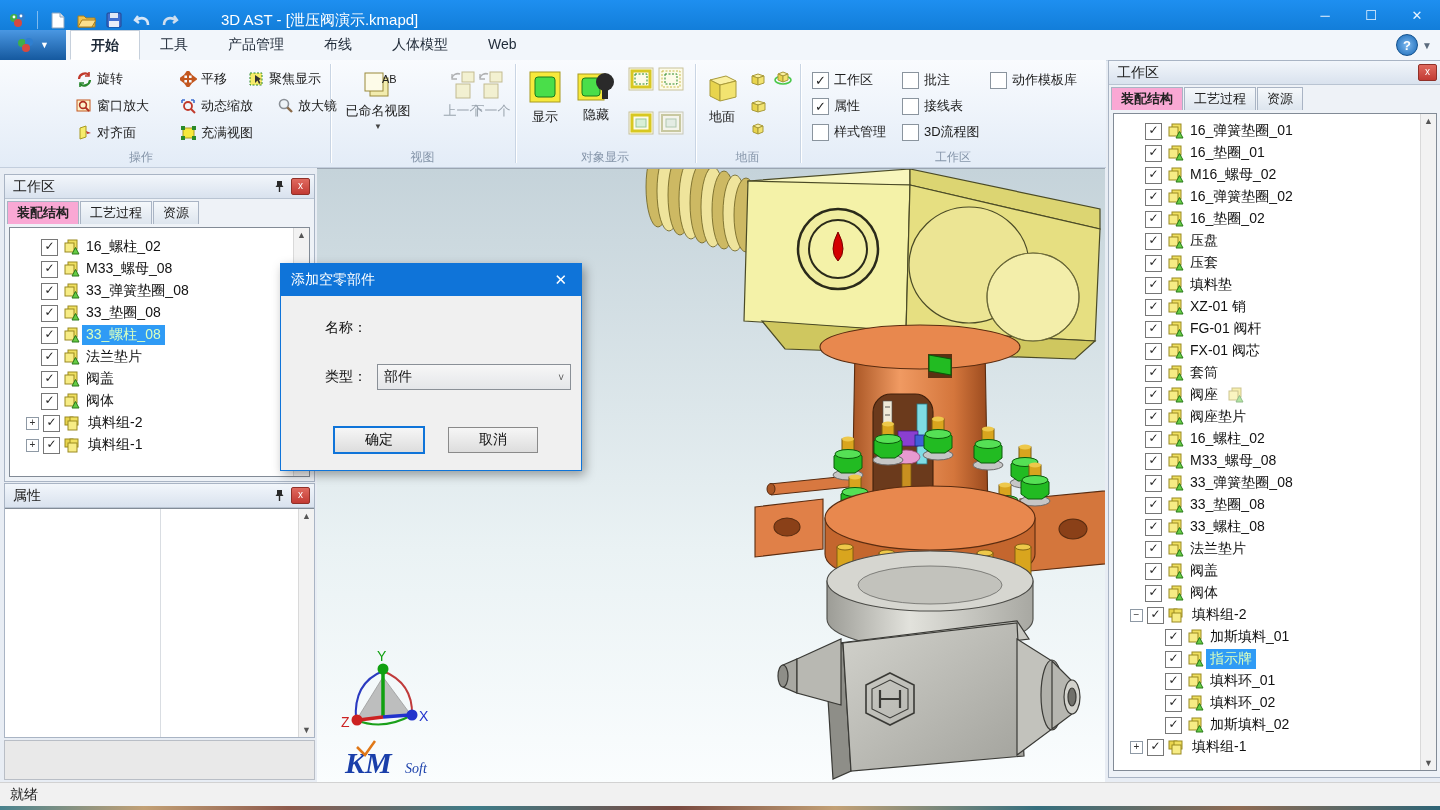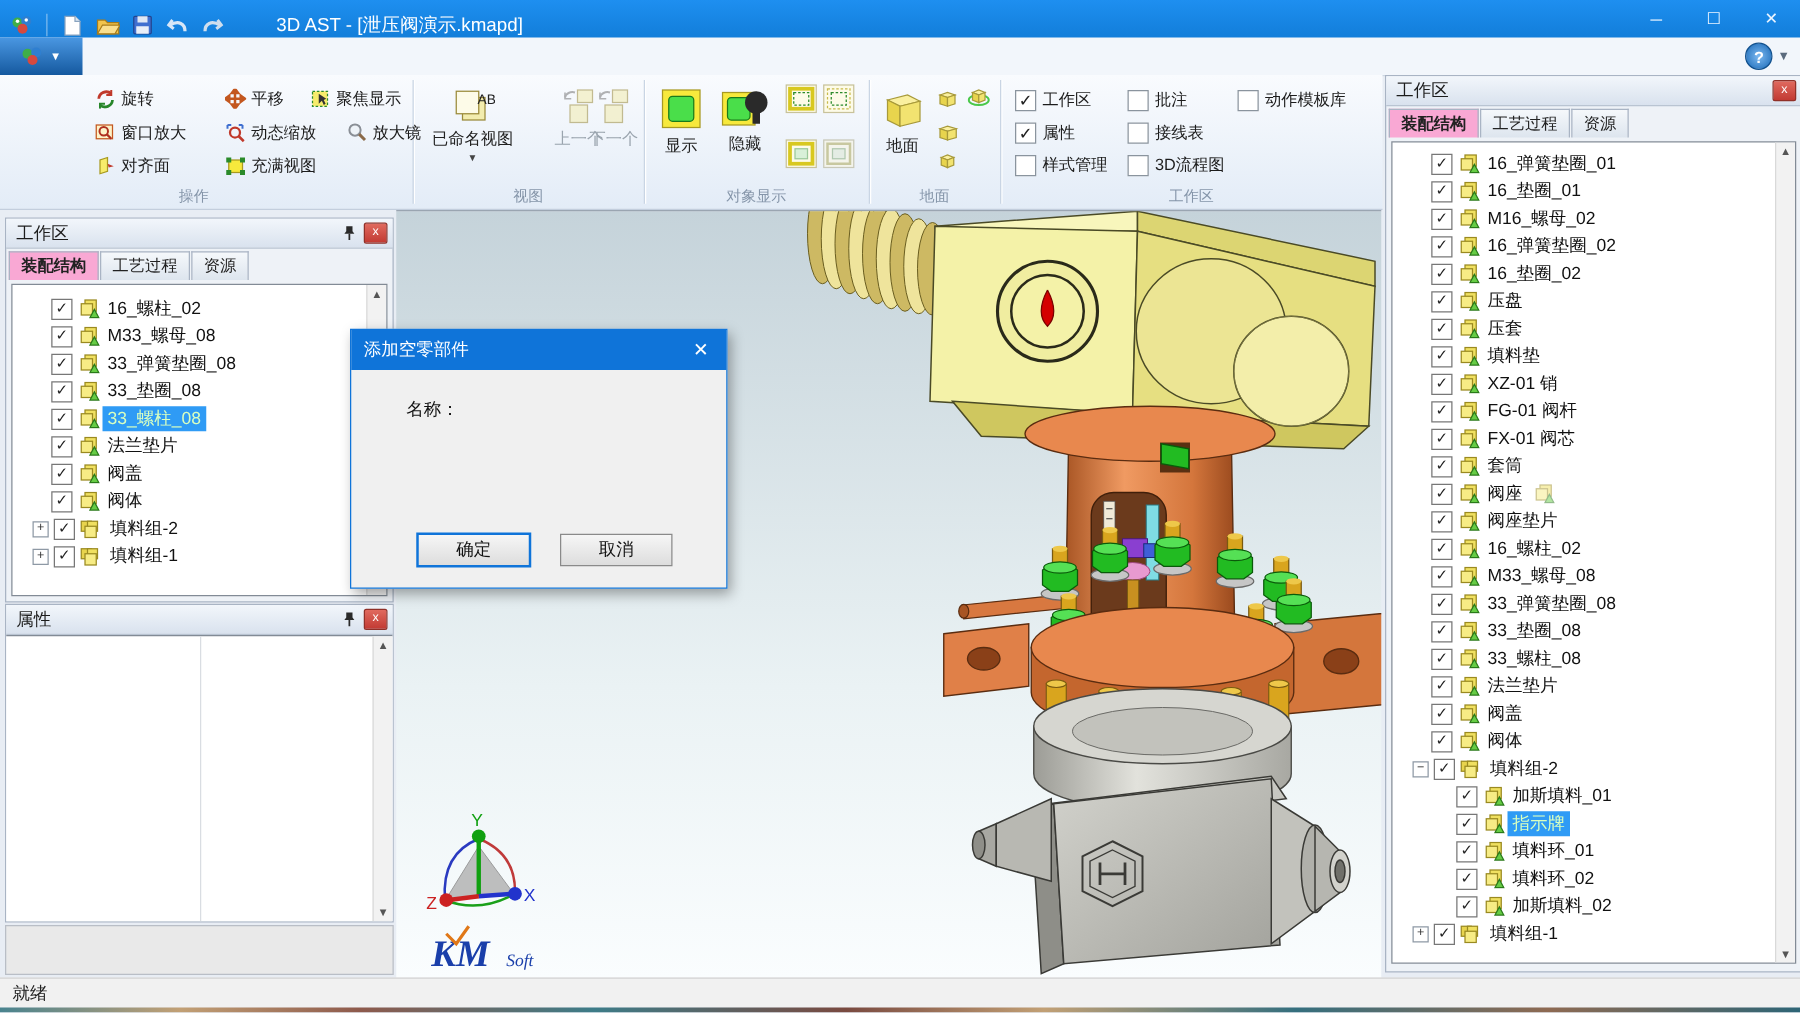--- a/index.html
+++ b/index.html
@@ -144,20 +144,28 @@
 
 <div class="tabrow">
   <div class="appbtn">
     <svg width="17" height="16">
         <circle cx="5" cy="6" r="4" fill="#3fae49"></circle>
         <circle cx="12" cy="5" r="4" fill="#2f7fd0"></circle>
         <circle cx="9" cy="11" r="4" fill="#d6493f"></circle>
       </svg>
     <span style="font-size:9px;">▼</span>
   </div>
+  <div class="rtabs" id="ribbonTabs">
+      <div class="rtab active">开始</div>
+      <div class="rtab">工具</div>
+      <div class="rtab">产品管理</div>
+      <div class="rtab">布线</div>
+      <div class="rtab">人体模型</div>
+      <div class="rtab">Web</div>
+    </div>
   <div class="helpbtn">
     <span class="helpcircle">?</span>
       <span>▼</span>
   </div>
 </div>
 
 <div class="ribbon">
 
   <div class="gsep" style="left:330px;"></div>
   <div class="gsep" style="left:515px;"></div>
@@ -229,21 +237,21 @@
         <rect x="3" y="3" width="11" height="10" fill="#f7e93c" stroke="#a89a20"></rect>
         <g fill="#2a8a2a">
           <rect x="1" y="1" width="4" height="4"></rect>
           <rect x="12" y="1" width="4" height="4"></rect>
           <rect x="1" y="11" width="4" height="4"></rect>
           <rect x="12" y="11" width="4" height="4"></rect>
         </g>
       </svg>
     <span>充满视图</span>
   </div>
-  <div class="glabel" style="left:18px;width:274px;">操作</div>
+  <div class="glabel" style="left:4px;width:274px;">操作</div>
 
   <div class="bigbtn" style="left:338px;top:4px;width:80px;height:88px;">
     <svg width="36" height="32">
         <rect x="10" y="8" width="18" height="18" fill="#f2ecae" stroke="#9a8a3a"></rect>
         <rect x="5" y="3" width="18" height="18" fill="#fdfbe8" stroke="#9a8a3a"></rect>
         <text x="22" y="13" font-size="11" fill="#222" font-family="Liberation Sans,sans-serif">AB</text>
       </svg>
     <span>已命名视图</span>
     <span style="font-size:8px;color:#444;margin-top:2px;">▼</span>
   </div>
@@ -1102,20 +1110,28 @@
 
 <div class="dialog">
   <div class="dtitle">
     <span>添加空零部件</span>
     <span class="sp"></span>
     <span class="dX">✕</span>
   </div>
   <div class="drow" style="top:55px;width:100%;">
     <span class="dlabel">名称：</span>
   </div>
+  <div class="drow" style="top:100px;width:100%;">
+    <span class="dlabel">类型：</span>
+    <span class="dselect">
+      <span>部件</span>
+      <span class="sp"></span>
+      <span style="color:#555;font-size:10px;">˅</span>
+    </span>
+  </div>
   <div class="dbtn primary" style="left:52px;top:162px;">确定</div>
   <div class="dbtn" style="left:167px;top:163px;">取消</div>
 </div>
 
 <div class="statusbar">
   <span>就绪</span>
 </div>
 <div class="deskstrip"></div>
 
 </body></html>

